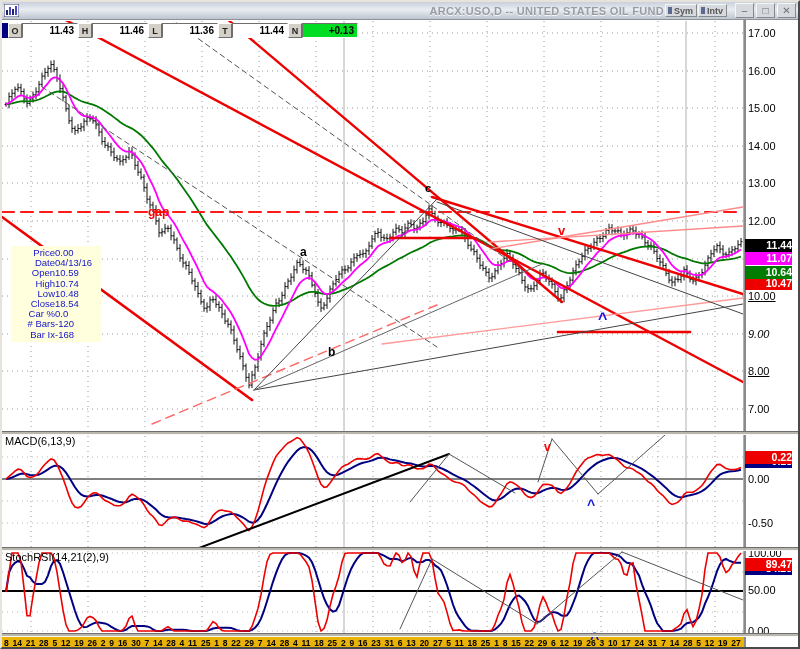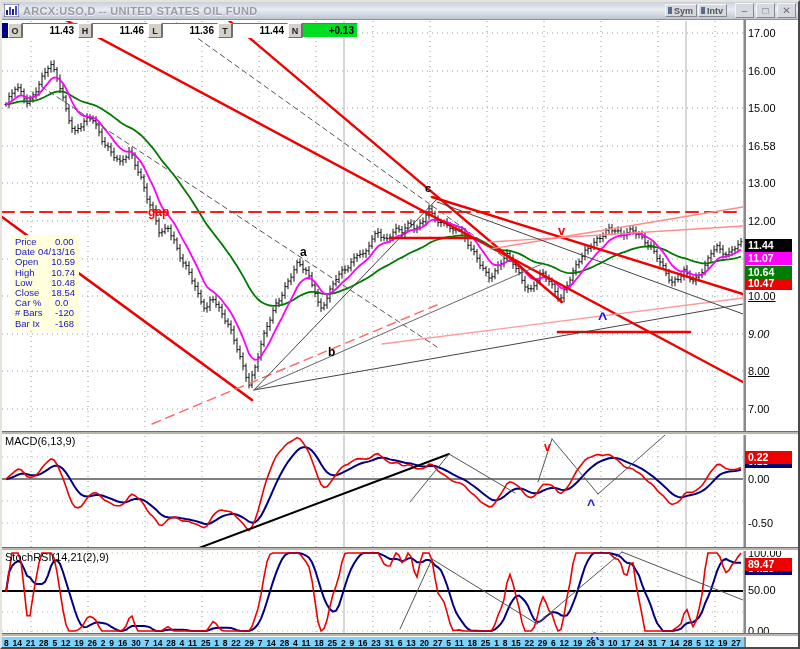--- a/index.html
+++ b/index.html
@@ -1,18 +1,18 @@
 <!DOCTYPE html>
 <html><head>
 <meta charset="utf-8">
 <style>
   html,body{margin:0;padding:0;background:#777;}
   *{box-sizing:border-box;font-family:"Liberation Sans",sans-serif;}
-  .win{position:relative;width:800px;height:649px;background:#7dd3fc;overflow:hidden;
-       border:2px solid;border-color:#e6e3dc #4a4a4a #4a4a4a #e6e3dc;}
+  .win{position:relative;width:800px;height:649px;background:#eab308;overflow:hidden;
+       border:2px solid;border-color:#e6e3dc #4a4a4a #4a4a4a #e6e3dc;text-align:right;}
   .titlebar{position:absolute;left:0;top:0;width:100%;height:18px;
        background:linear-gradient(180deg,#c9d0da,#e9edf2 45%,#bdc5cf);
        border-bottom:1px solid #8f9399;display:flex;align-items:center;padding:0 2px;}
   .title-icon{width:15px;height:13px;margin-right:4px;flex:0 0 auto;}
   .title-text{font-size:11px;font-weight:bold;color:#989ca3;letter-spacing:.3px;
        text-shadow:0 1px 0 #f4f6f8;white-space:nowrap;overflow:hidden;flex:1;}
   .tb-btn{height:13px;font-size:9px;font-weight:bold;color:#555;background:#d6d9de;
        border:1px solid;border-color:#f5f6f8 #85888d #85888d #f5f6f8;
        margin-left:1px;padding:0 3px 0 2px;display:flex;align-items:center;gap:2px;}
   .tb-btn .mini{width:4px;height:7px;background:#5a6b92;display:inline-block;}
@@ -28,21 +28,21 @@
        color:#fff;line-height:13px;padding-left:3px;z-index:5;}
   .panel-label{position:absolute;font-size:11px;color:#000;z-index:4;background:transparent;}
   .quotebar{position:absolute;left:0;top:21px;height:15px;display:flex;z-index:7;}
   .qb-strip{width:6px;height:15px;background:#000080;}
   .qb-label{width:14px;height:15px;background:#d4d0c8;border:1px solid;
        border-color:#fff #6e6e6e #6e6e6e #fff;font-size:9px;font-weight:bold;color:#222;
        display:flex;align-items:center;justify-content:center;}
   .qb-value{width:56px;height:15px;background:#fff;border:1px solid;
        border-color:#6e6e6e #fff #fff #6e6e6e;font-size:10px;font-weight:bold;color:#000;
        display:flex;align-items:center;justify-content:flex-end;padding-right:3px;}
-  .infobox{position:absolute;left:9px;top:233px;width:68px;background:#ffffdd;
+  .infobox{position:absolute;left:9px;top:244px;width:90px;background:#ffffdd;
        padding:2px 4px;z-index:6;}
   .infobox .row{display:flex;font-size:9.5px;color:#1414c8;line-height:10.2px;}
   .infobox .row .lbl{width:40px;}
   .dates{position:absolute;left:0;top:635px;width:741px;height:14px;display:flex;
        justify-content:space-between;padding:1px 2px 0 2px;z-index:5;background:transparent;}
   .dates span{font-size:8.5px;font-weight:bold;color:#000;line-height:10px;}
   svg.chart{position:absolute;left:0;top:0;z-index:2;}
 </style>
 </head>
 <body>
@@ -230,21 +230,21 @@
       </div>
     </div>
 
   <div class="panel-label" style="left:3px;top:433px">MACD(6,13,9)</div>
   <div class="panel-label" style="left:3px;top:549px">StochRSI(14,21(2),9)</div>
 
   <div id="axisbits">
       <div class="tick" style="top: 25px;">17.00</div>
       <div class="tick" style="top: 63px;">16.00</div>
       <div class="tick" style="top: 100px;">15.00</div>
-      <div class="tick" style="top: 138px;">16.58</div>
+      <div class="tick" style="top: 138px;">14.00</div>
       <div class="tick" style="top: 175px;">13.00</div>
       <div class="tick" style="top: 213px;">12.00</div>
       <div class="tick" style="top: 251px;">11.00</div>
       <div class="tick" style="top: 288px; text-decoration: underline;">10.00</div>
       <div class="tick" style="top: 326px; font-style: italic;">9.00</div>
       <div class="tick" style="top: 363px; text-decoration: underline;">8.00</div>
       <div class="tick" style="top: 401px;">7.00</div>
       <div class="tick" style="top: 471px;">0.00</div>
       <div class="tick" style="top: 515px;">-0.50</div>
       <div class="tick" style="top: 545px;">100.00</div>

